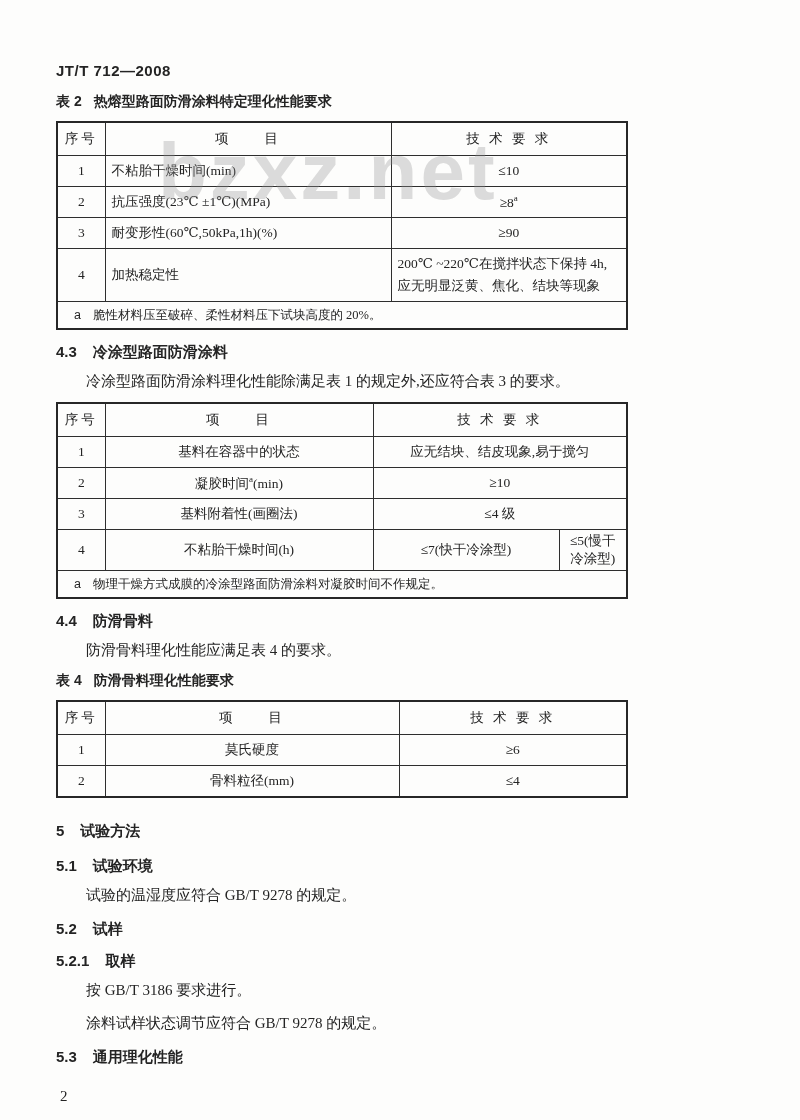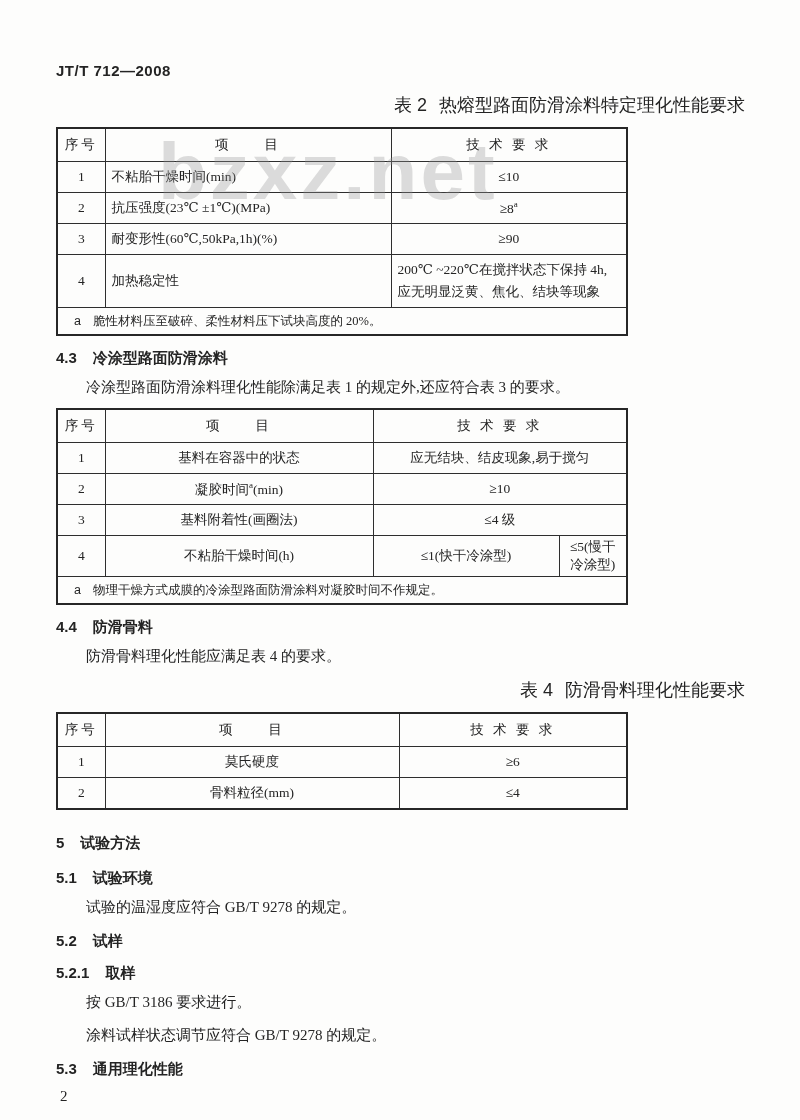--- a/index.html
+++ b/index.html
@@ -12,21 +12,21 @@
     box-sizing:border-box;
     padding:62px 55px 0 56px;
     overflow:hidden;
   }
   .doc-header{
     font-family:"Liberation Sans","DejaVu Sans",sans-serif;
     font-weight:bold;font-size:15px;letter-spacing:.5px;
     margin-bottom:14px;
   }
   .tbl-title{
-    text-align:right;font-weight:normal;font-size:18px;
+    text-align:left;font-weight:bold;font-size:14px;
     font-family:"Liberation Sans","DejaVu Sans",sans-serif;
     margin:8px 0 10px 0;
   }
   .tbl-label{margin-right:12px;}
   .std-table{
     border-collapse:collapse;width:572px;table-layout:fixed;
     font-size:13.5px;border:2px solid #272727;
     margin-bottom:4px;
   }
   .std-table th,.std-table td{
@@ -136,21 +136,21 @@
         <td class="c" colspan="2">≥10</td>
       </tr>
       <tr>
         <td class="c">3</td>
         <td class="c">基料附着性(画圈法)</td>
         <td class="c" colspan="2">≤4 级</td>
       </tr>
       <tr>
         <td class="c">4</td>
         <td class="c">不粘胎干燥时间(h)</td>
-        <td class="c">≤1(快干冷涂型)</td>
+        <td class="c">≤7(快干冷涂型)</td>
         <td class="c">≤5(慢干冷涂型)</td>
       </tr>
       <tr class="fn">
         <td colspan="4"><span class="fn-m">a</span><span>物理干燥方式成膜的冷涂型路面防滑涂料对凝胶时间不作规定。</span></td>
       </tr>
     </tbody>
   </table>
 
   <div class="sec-h">
     <span class="sec-num">4.4</span><span>防滑骨料</span>

